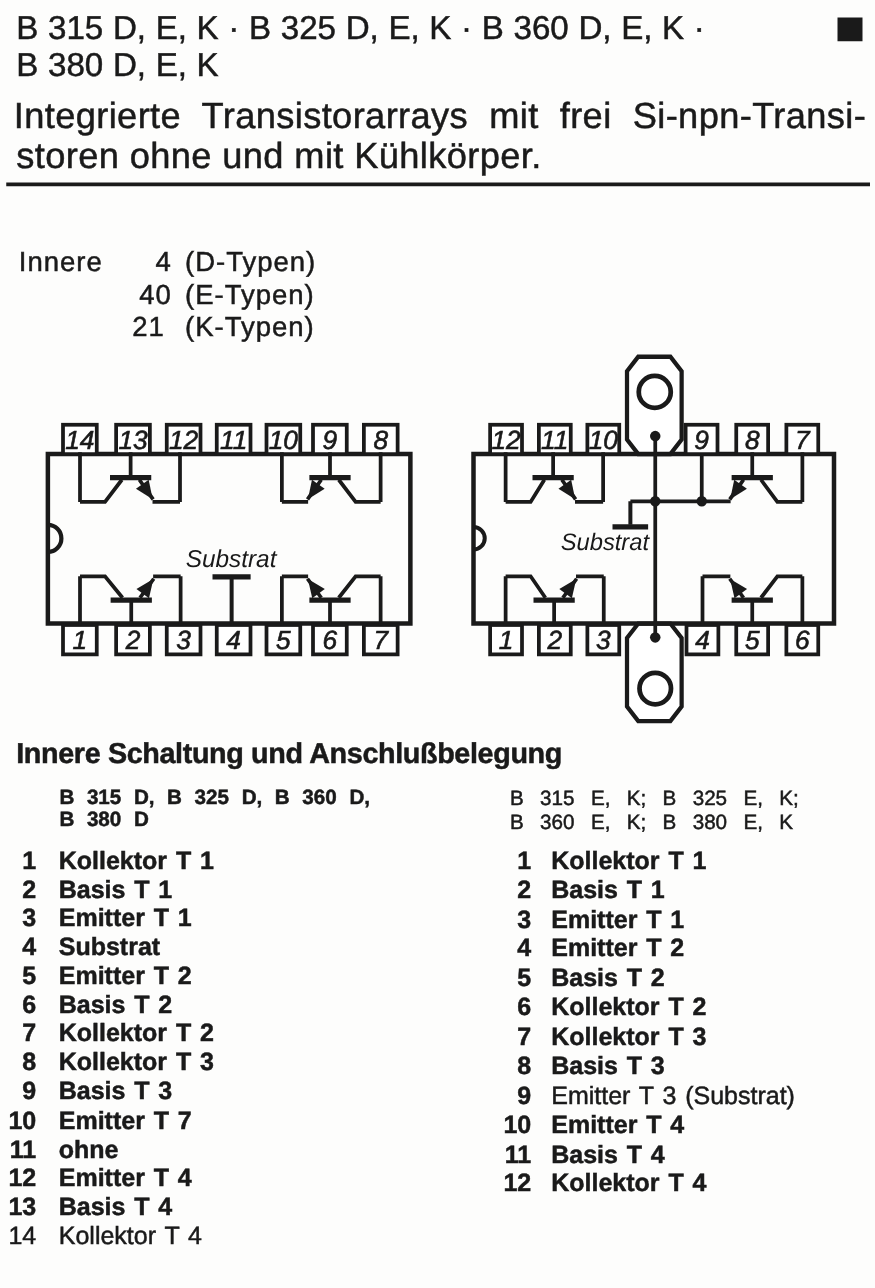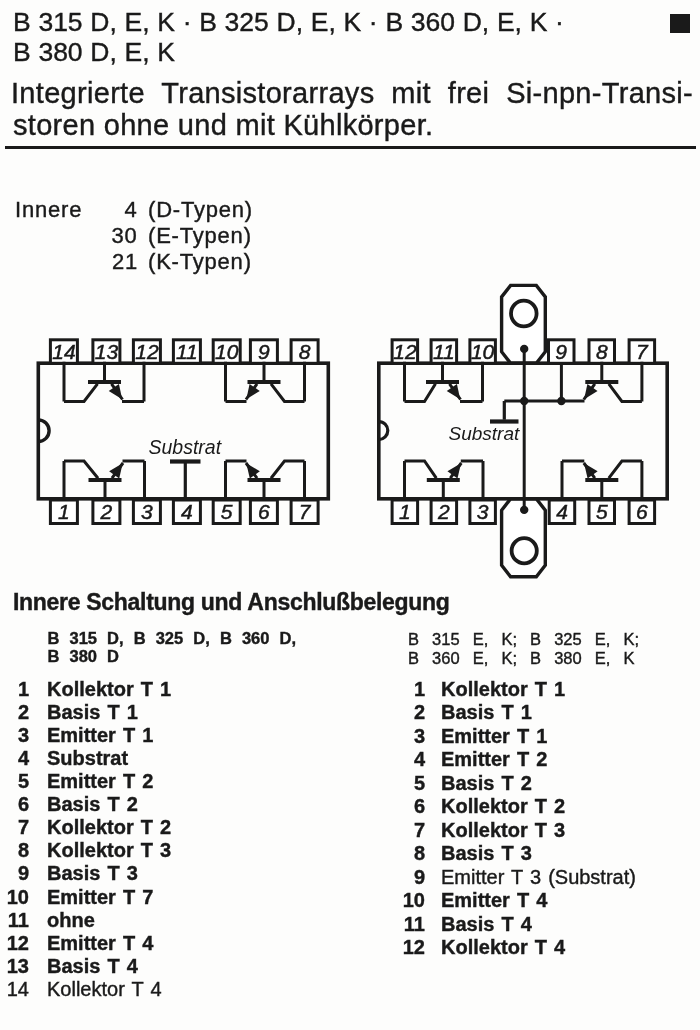--- a/index.html
+++ b/index.html
@@ -19,24 +19,24 @@
 
 <div class="abs" style="left:13px;top:112px;font-size:29px;line-height:27.5px;letter-spacing:0.3px;white-space:nowrap">storen ohne und mit Kühlkörper.</div>
 
 <div class="abs" style="left:5px;top:145.5px;width:691px;height:3.4px;background:#1a1a1a"></div>
 
 <div class="abs bf" style="left:15px;top:197.2px">Innere</div>
 
 <div class="abs bf" style="left:100px;top:197.2px;width:37.5px;text-align:right">4</div>
 <div class="abs bf" style="left:148px;top:197.2px">(D-Typen)</div>
 
-<div class="abs bf" style="left:100px;top:222.9px;width:37.5px;text-align:right">30</div>
+<div class="abs bf" style="left:100px;top:222.9px;width:37.5px;text-align:right">40</div>
 <div class="abs bf" style="left:148px;top:222.9px">(E-Typen)</div>
 
-<div class="abs bf" style="left:112px;top:248.6px;width:37.5px;text-align:left">21</div>
+<div class="abs bf" style="left:100px;top:248.6px;width:37.5px;text-align:center">21</div>
 <div class="abs bf" style="left:148px;top:248.6px">(K-Typen)</div>
 
 <svg class="abs" style="left:0;top:270px;-webkit-text-stroke:0" width="700" height="320" viewBox="0 270 700 320" font-family="Liberation Sans, sans-serif">
 
 <rect x="38.3" y="363.2" width="290" height="135.6" fill="none" stroke="#1a1a1a" stroke-width="3.6"></rect>
 
 <path d="M38.3,419.9 A10.8,10.8 0 0 1 38.3,441.5" fill="none" stroke="#1a1a1a" stroke-width="3.4"></path>
 
 <g>
       <rect x="50.4" y="339.8" width="27.0" height="23.5" fill="#fff" stroke="#1a1a1a" stroke-width="3"></rect>

